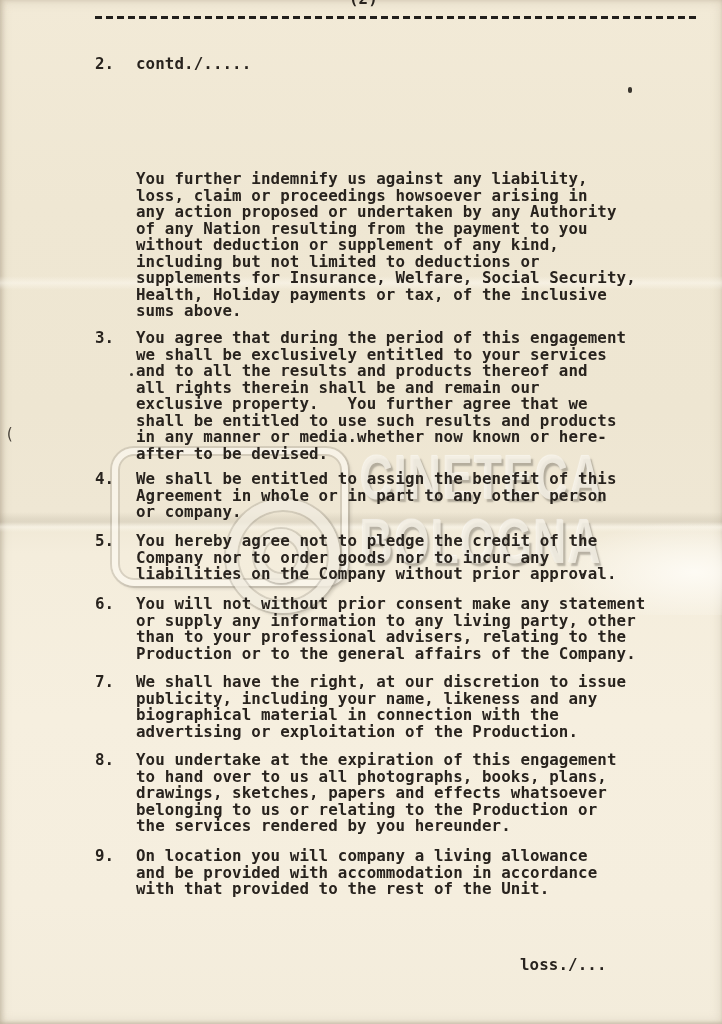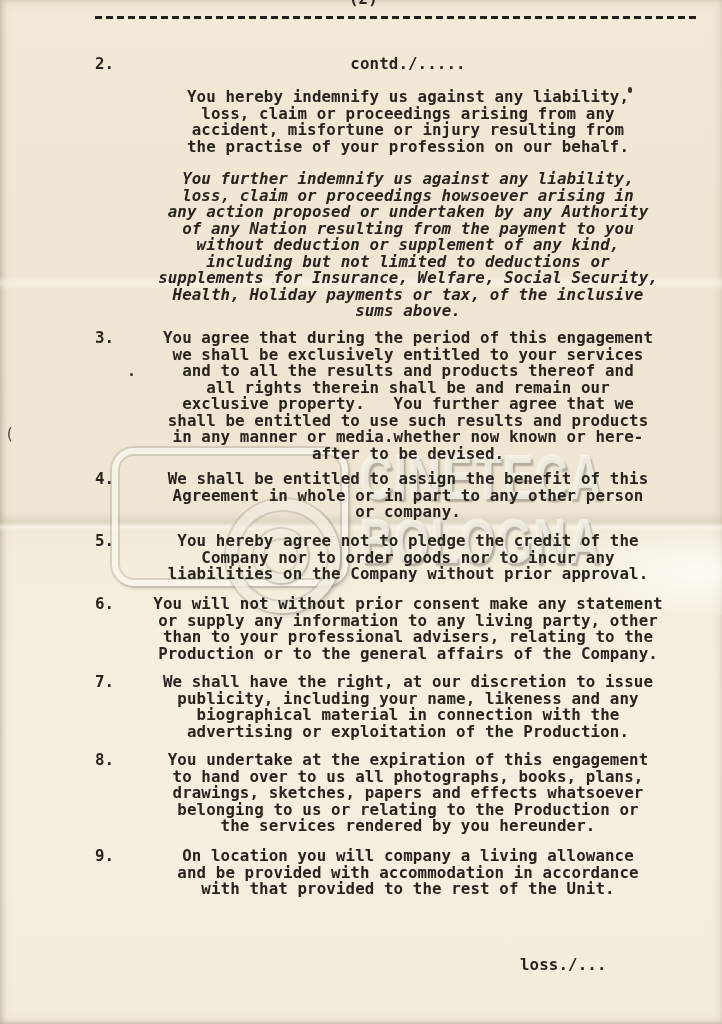--- a/index.html
+++ b/index.html
@@ -98,21 +98,21 @@
   #page-number {
     position: absolute; top: -9px; left: 349px;
   }
   #top-rule {
     position: absolute; top: 16px; left: 95px; width: 603px; height: 3px;
     background: repeating-linear-gradient(90deg,
       #211f1c 0px, #211f1c 7px, rgba(0,0,0,0) 7px, rgba(0,0,0,0) 11px);
   }
   .clause { position: absolute; left: 95px; width: 585px; }
   .clause .num { position: absolute; left: 0; top: 0; }
-  .clause .txt { margin-left: 41px; white-space: pre; text-align: center; }
+  .clause .txt { margin-left: 41px; white-space: pre; }
   #footer-contd { position: absolute; left: 520px; top: 957px; }
   #margin-mark {
     position: absolute; left: 5px; top: 426px;
     font-size: 15px; color: #4a443c; font-weight: normal;
   }
 </style>
 </head>
 <body>
 
 <div id="page">
@@ -136,27 +136,21 @@
 
     <div id="page-number" class="tw">(2)</div>
     <div id="top-rule"></div>
     <div id="margin-mark" class="tw">(</div>
 
     <div class="clause tw" style="top:56px;">
       <span class="num">2.</span>
       <div class="txt">contd./.....</div>
     </div>
 
-    <div class="clause tw" style="top:89px;">
-      <div class="txt">You hereby indemnify us against any liability,
-loss, claim or proceedings arising from any
-accident, misfortune or injury resulting from
-the practise of your profession on our behalf.</div>
-    </div>
-    <div class="clause tw" style="top:171px;font-style:italic;">
+    <div class="clause tw" style="top:171px;">
       <div class="txt">You further indemnify us against any liability,
 loss, claim or proceedings howsoever arising in
 any action proposed or undertaken by any Authority
 of any Nation resulting from the payment to you
 without deduction or supplement of any kind,
 including but not limited to deductions or
 supplements for Insurance, Welfare, Social Security,
 Health, Holiday payments or tax, of the inclusive
 sums above.</div>
     </div>

